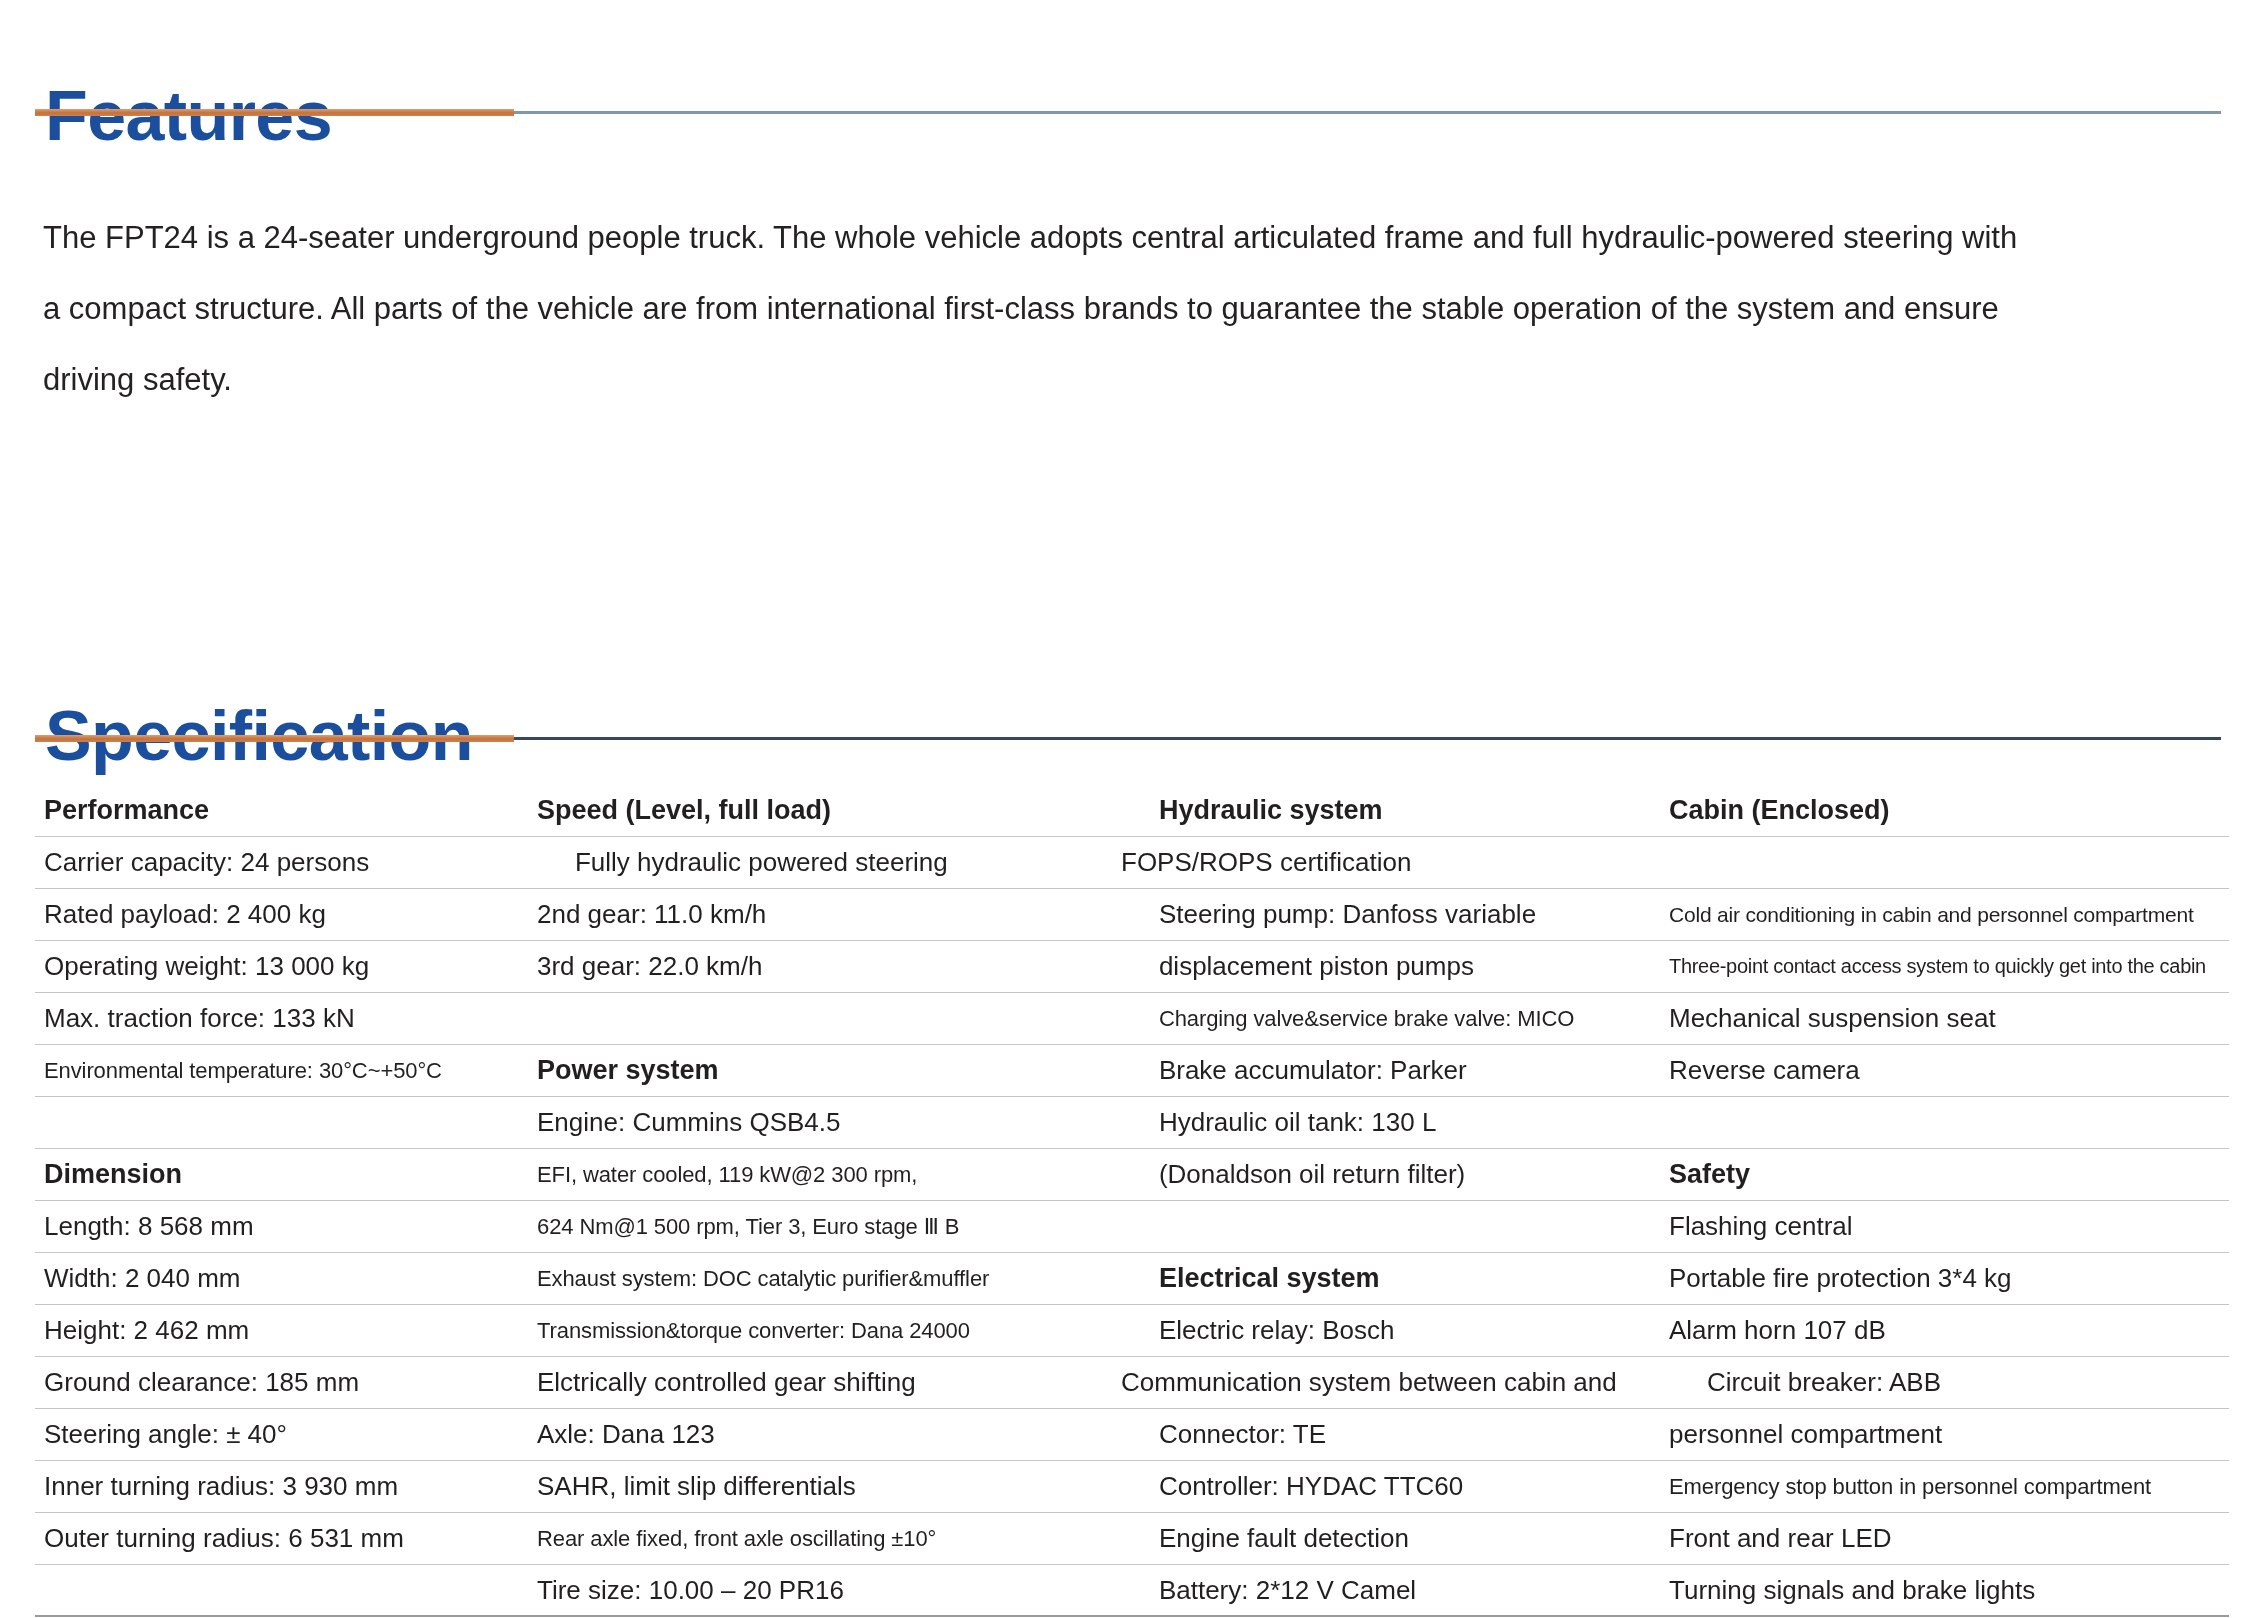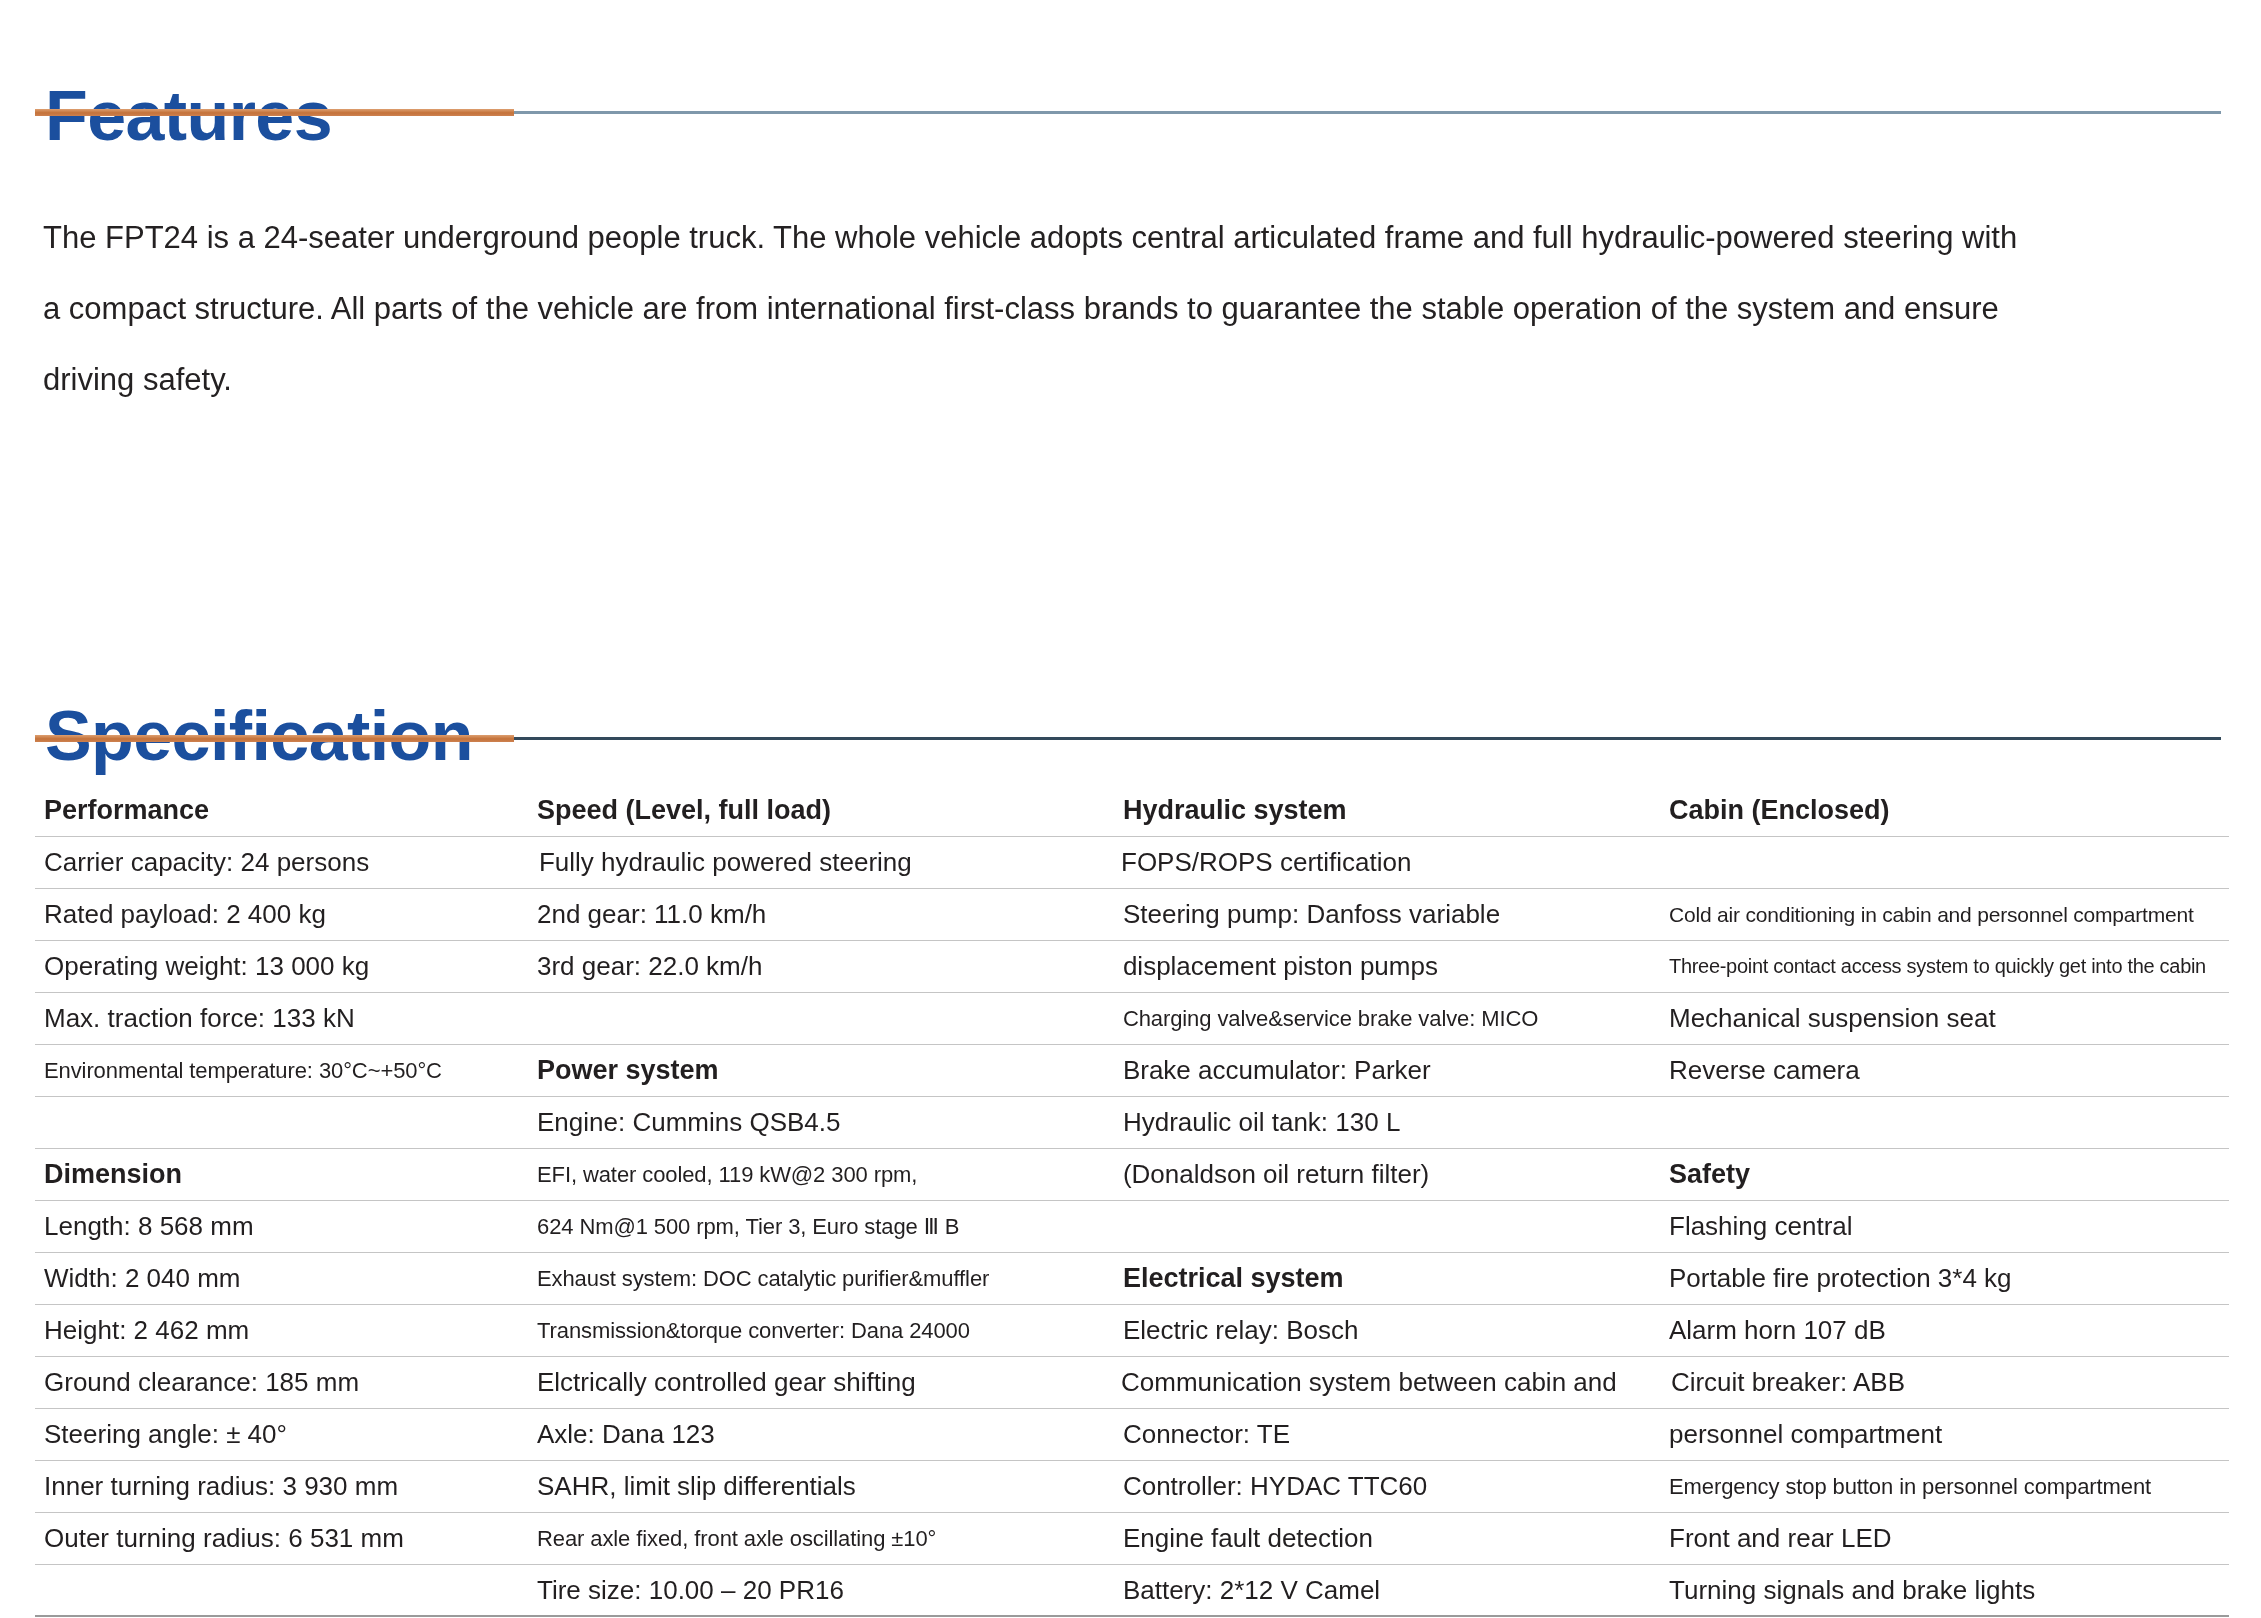--- a/index.html
+++ b/index.html
@@ -31,21 +31,21 @@
   .t-row {
     display:grid; grid-template-columns:502px 584px 548px 560px;
     height:52px; box-sizing:border-box; border-bottom:1.9px solid #c5c5c5;
   }
   .t-row:last-child { border-bottom:2.5px solid #9a9a9a; }
   .cell {
     display:flex; align-items:center; font-size:26px; color:#221f20;
     white-space:nowrap; overflow:visible;
   }
   .c1 { padding-left:9px; }
-  .c3 { padding-left:1.9px; }
+  .c3 { padding-left:1.9px;margin-left:36px; }
   .b   { font-weight:700; font-size:27px; }
   .s35 { font-size:22px; letter-spacing:-0.1px; }
   .s33 { font-size:21px; letter-spacing:-0.2px; }
   .s31 { font-size:20px; letter-spacing:-0.3px; }
 </style>
 </head>
 <body>
 
 <div class="page">
 

